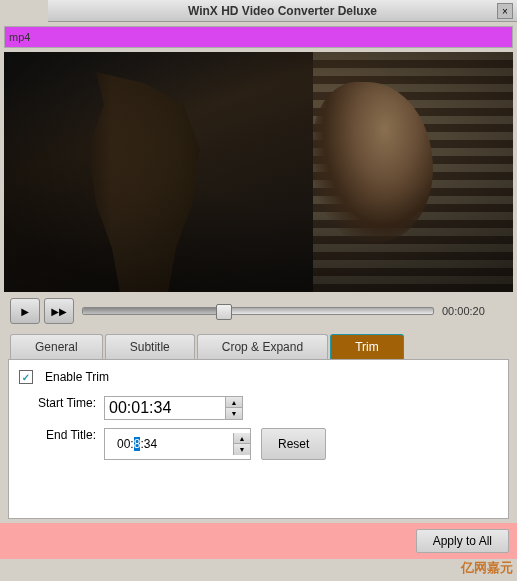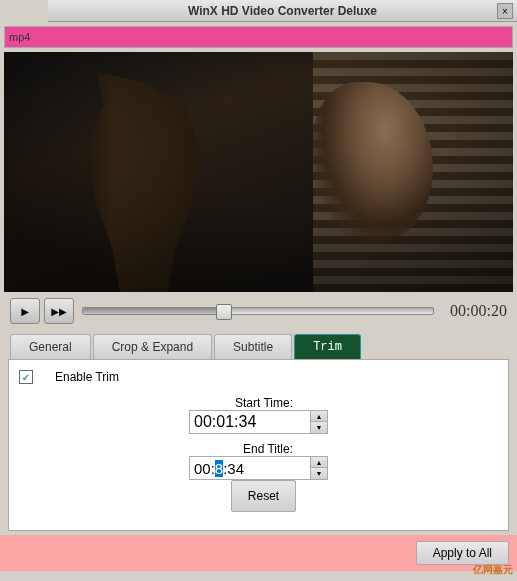--- a/index.html
+++ b/index.html
@@ -45,21 +45,21 @@
     }
 
     
     .main-container {
       background: #d4d0c8;
       padding: 4px;
     }
 
     
     .file-path-bar {
-      background: #ec4899;
+      background: #d946ef;
       border: 1px solid #aaa;
       height: 22px;
       display: flex;
       align-items: center;
       padding: 0 4px;
       margin-bottom: 4px;
       font-size: 11px;
       color: #333;
     }
 
@@ -133,67 +133,64 @@
       left: 38%;
       top: -4px;
       width: 16px;
       height: 16px;
       background: linear-gradient(to bottom, #f0f0f0, #d0d0d0);
       border: 1px solid #777;
       border-radius: 2px;
     }
 
     .time-display {
-      font-size: 16px;
+      font-size: 11px;
       color: #333;
       min-width: 65px;
-      text-align: right;
-      font-family: Liberation Serif, serif;
     }
 
     
     .tabs-container {
       display: flex;
       background: #d4d0c8;
       padding: 4px 6px 0;
       gap: 2px;
     }
 
     .tab {
-      padding: 5px 18px;
+      padding: 5px 24px;
       border: 1px solid #aaa;
       border-bottom: none;
       background: linear-gradient(to bottom, #e8e8e8, #d0d0d0);
       cursor: pointer;
       font-size: 12px;
       border-radius: 3px 3px 0 0;
       color: #333;
     }
 
     .tab.active {
-      background: #14532d;
+      background: #a16207;
       color: white;
       border-color: #2196a8;
-      font-family: Liberation Mono, monospace;
     }
 
     
     .content-area {
       background: white;
       border: 1px solid #aaa;
       margin: 0 4px;
       padding: 10px;
       min-height: 160px;
     }
 
     
     .enable-trim-row {
       display: flex;
       align-items: center;
-      gap: 22px;
+      gap: 12px;
       margin-bottom: 12px;
     }
 
     .checkbox {
       width: 14px;
       height: 14px;
       border: 1px solid #666;
       background: white;
       display: flex;
       align-items: center;
@@ -204,23 +201,21 @@
     .checkbox.checked::after {
       content: '✓';
       font-size: 10px;
       color: #2196a8;
       font-weight: bold;
     }
 
     
     .time-field-row {
       display: flex;
-      align-items: center;
       margin-bottom: 8px;
-      flex-direction: column;
     }
 
     .field-label {
       width: 85px;
       text-align: right;
       padding-right: 8px;
       font-size: 12px;
     }
 
     .time-input-group {
@@ -295,21 +290,21 @@
       cursor: pointer;
       font-size: 12px;
       border-radius: 2px;
     }
 
     
     .watermark {
       position: fixed;
       bottom: 4px;
       right: 4px;
-      font-size: 10px;
+      font-size: 13px;
       color: #c8762a;
       font-weight: bold;
     }
 
     
     .scene-bg {
       width: 100%;
       height: 100%;
       background: linear-gradient(160deg, #1a1a1a 0%, #2a2015 30%, #1a1510 60%, #0d0d0d 100%);
       position: relative;
@@ -359,21 +354,22 @@
       bottom: 0;
       background: radial-gradient(ellipse at 60% 40%, transparent 30%, rgba(0,0,0,0.5) 80%);
     }
 
     .end-time-inner {
       display: flex;
       align-items: center;
       width: 120px;
       height: 22px;
       padding: 0 4px;
-      font-size: 15px;
+      font-size: 12px;
+      margin-left: 8px;
     }
 
     .end-time-normal { color: #000; }
     .end-time-selected { background: #0078d4; color: white; }
   </style>
 </head>
 <body>
 
 <div class="title-bar">
   <span class="title-bar-text">WinX HD Video Converter Deluxe</span>
@@ -407,24 +403,24 @@
       <div class="progress-thumb"></div>
     </div>
     <div class="time-display">00:00:20</div>
   </div>
 
   <div class="tabs-container">
     <div class="tab">
       <span>General</span>
     </div>
     <div class="tab">
+      <span>Subtitle</span>
+    </div>
+    <div class="tab">
       <span>Crop &amp; Expand</span>
-    </div>
-    <div class="tab">
-      <span>Subtitle</span>
     </div>
     <div class="tab active">
       <span>Trim</span>
     </div>
   </div>
 
   <div class="content-area">
 
     <div class="enable-trim-row">
       <div class="checkbox checked"></div>

